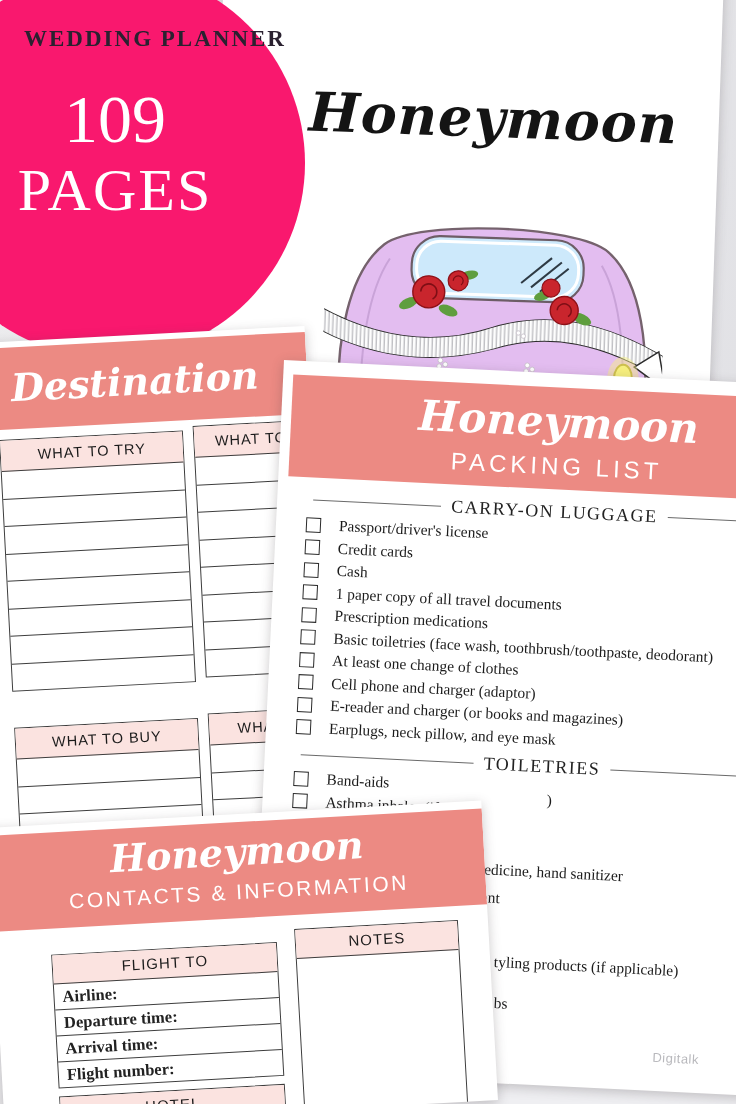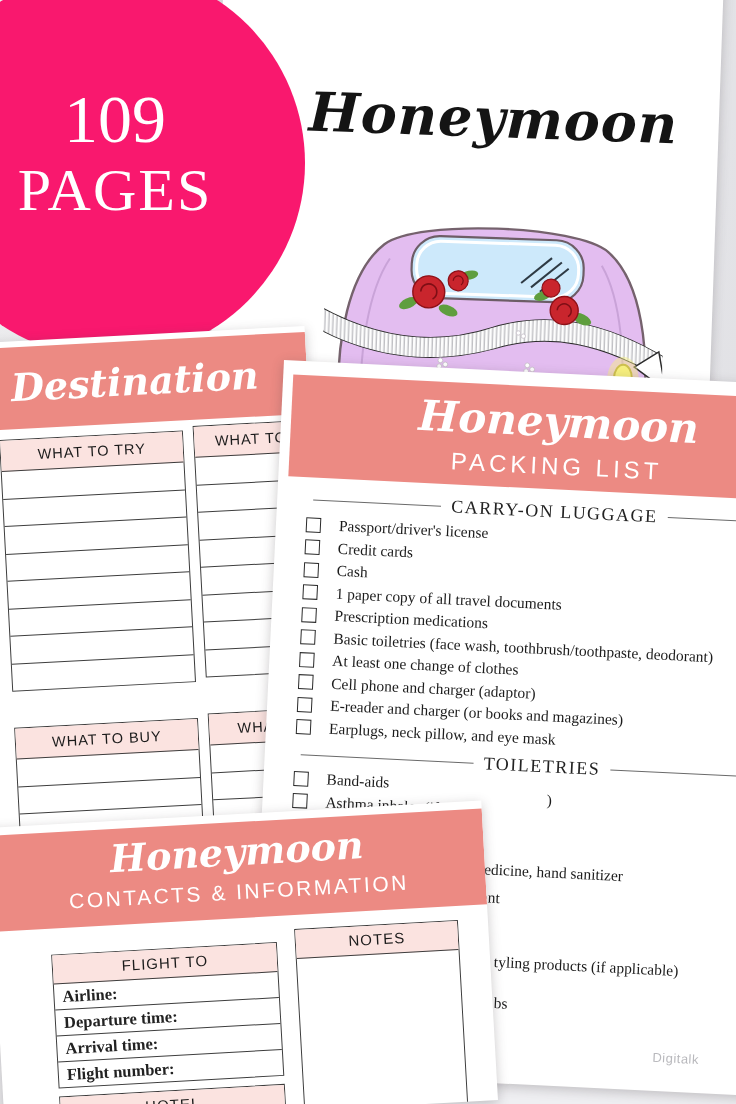--- a/index.html
+++ b/index.html
@@ -137,20 +137,21 @@
           <circle cx="247" cy="184" r="2.4"></circle>
         <circle cx="178" cy="188" r="2.4"></circle>
           <circle cx="183" cy="192" r="2.4"></circle>
         <circle cx="195" cy="118" r="2.2"></circle>
           <circle cx="200" cy="121" r="2.2"></circle>
       </g>
     </svg>
   </div>
 
   <div class="badge">
+    <div class="badge-top">WEDDING PLANNER</div>
     <div class="badge-num">109</div>
     <div class="badge-pages">PAGES</div>
   </div>
 
   <div class="page dest">
     <div class="banner dest-banner">
       <span class="script">Destination ideas</span>
     </div>
 
     <div class="ptable" style="left:34px;top:98px;width:182px;">

